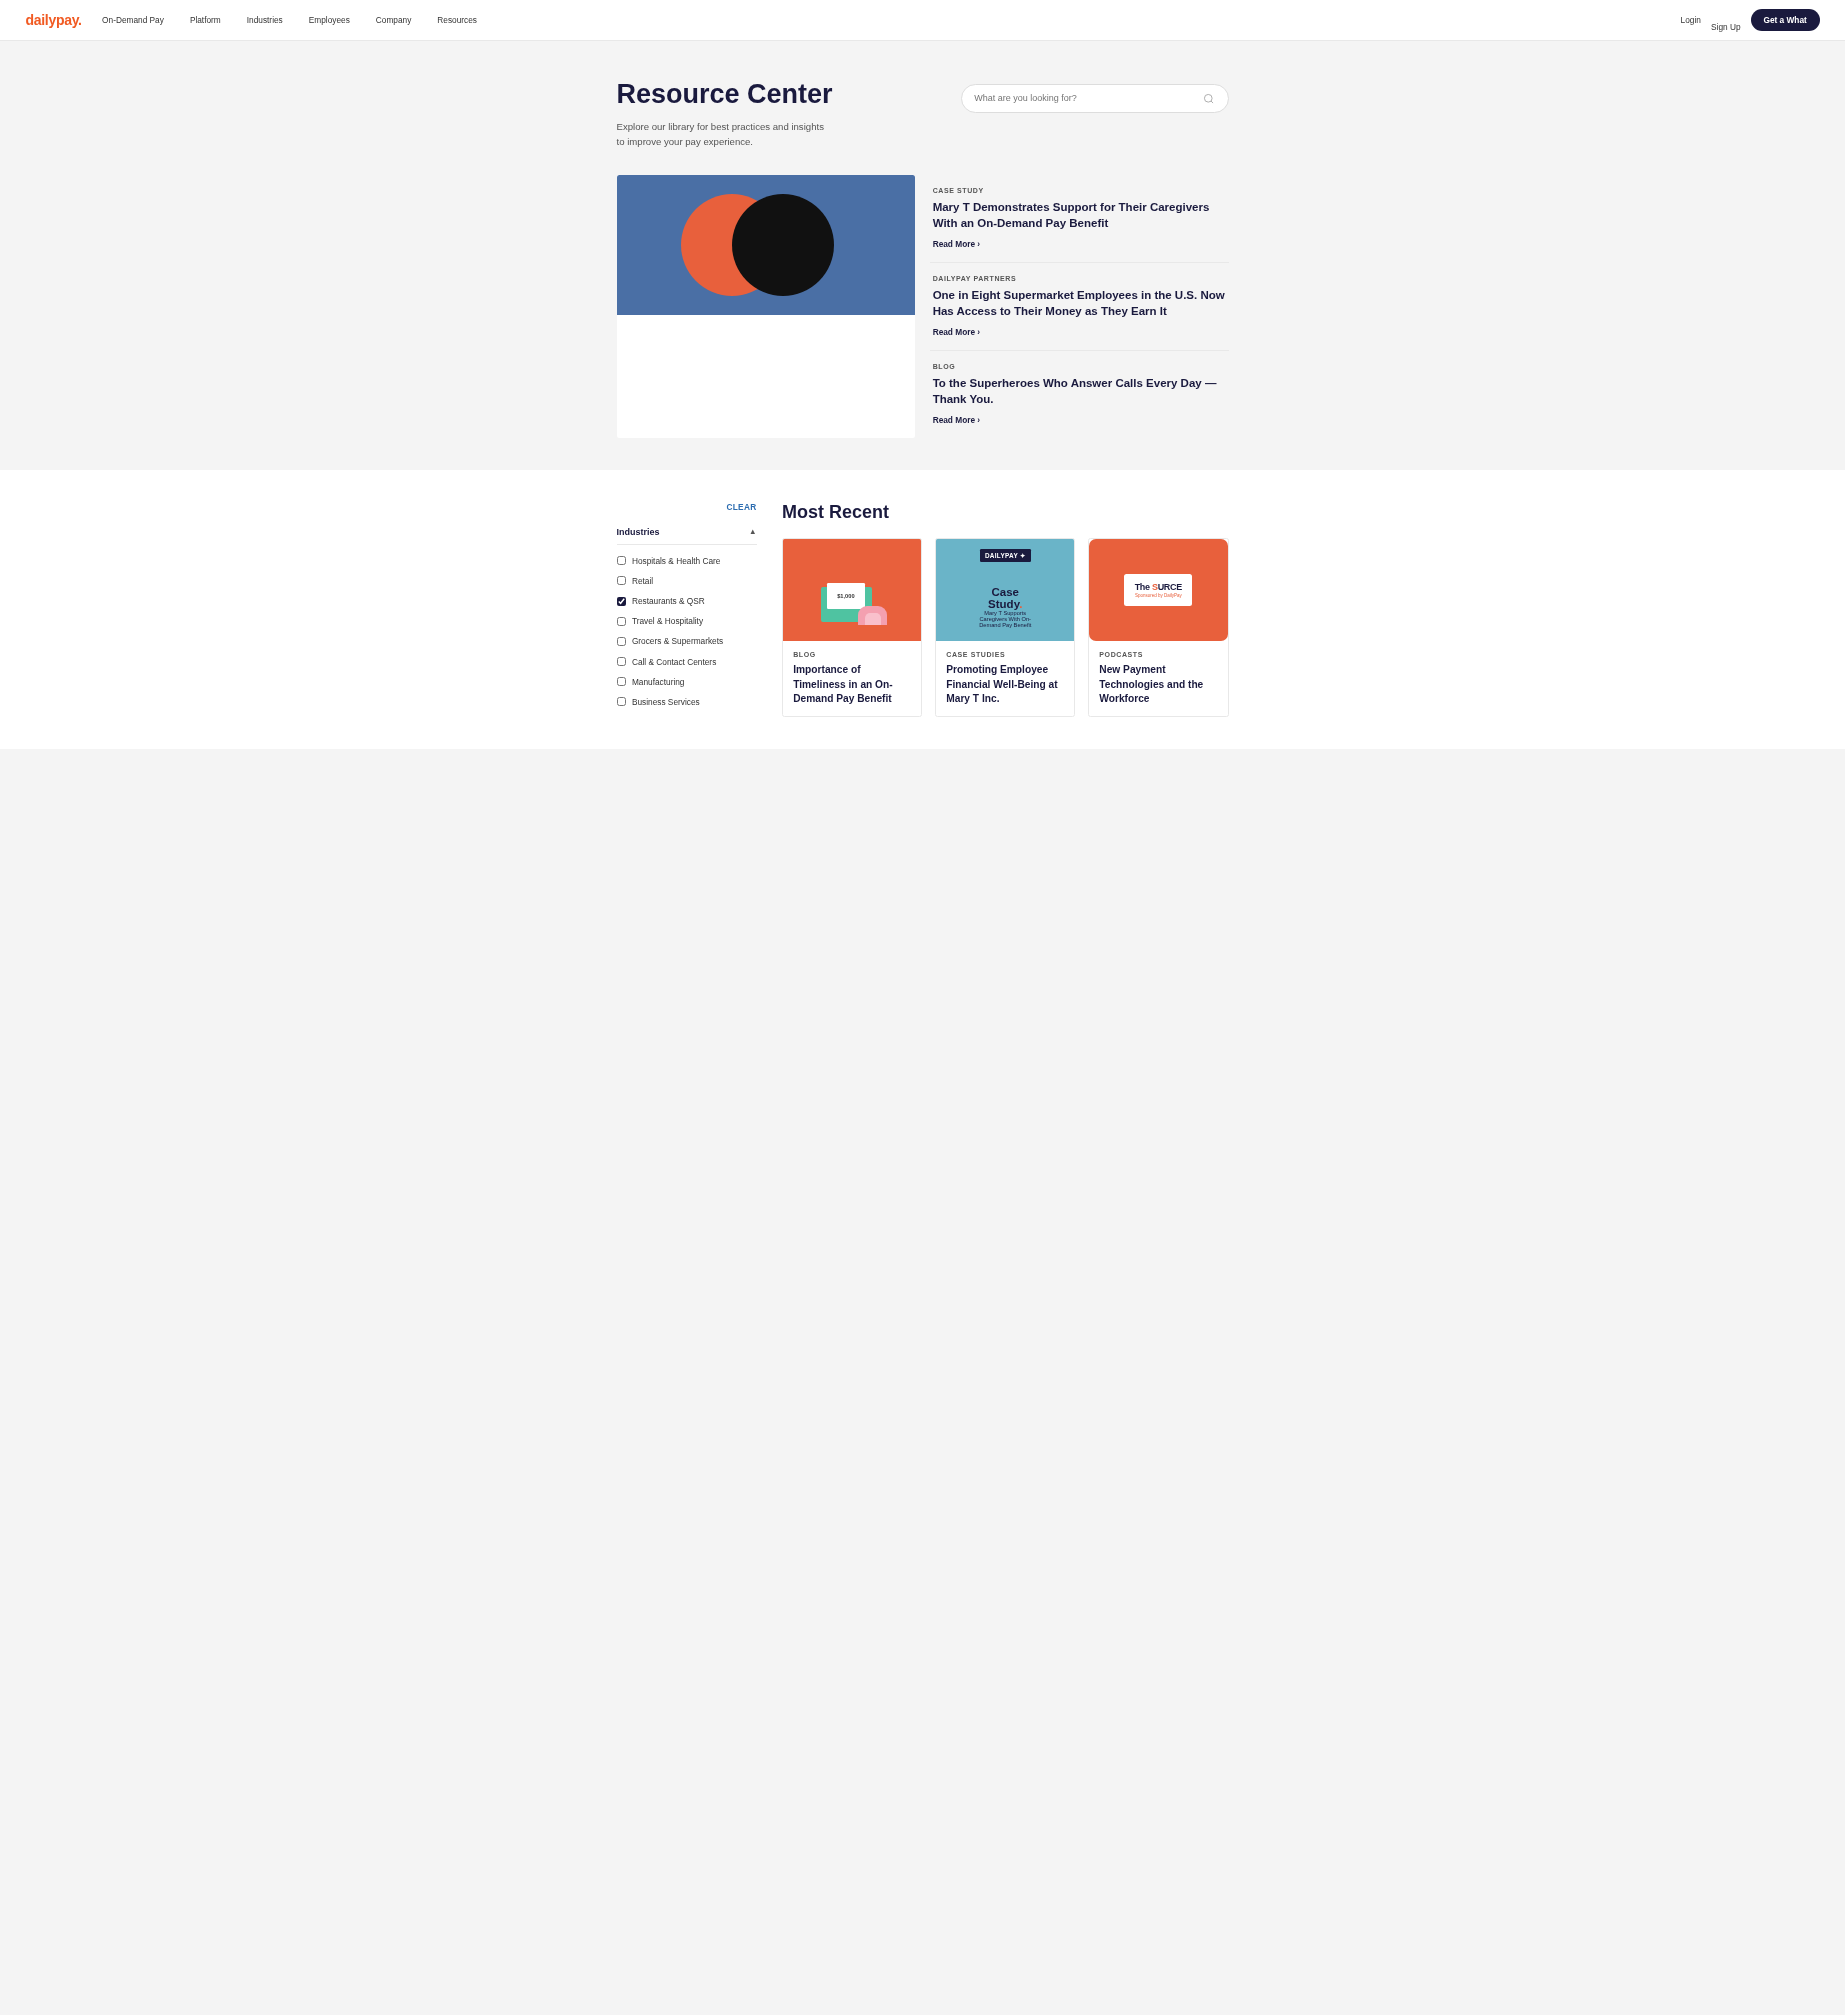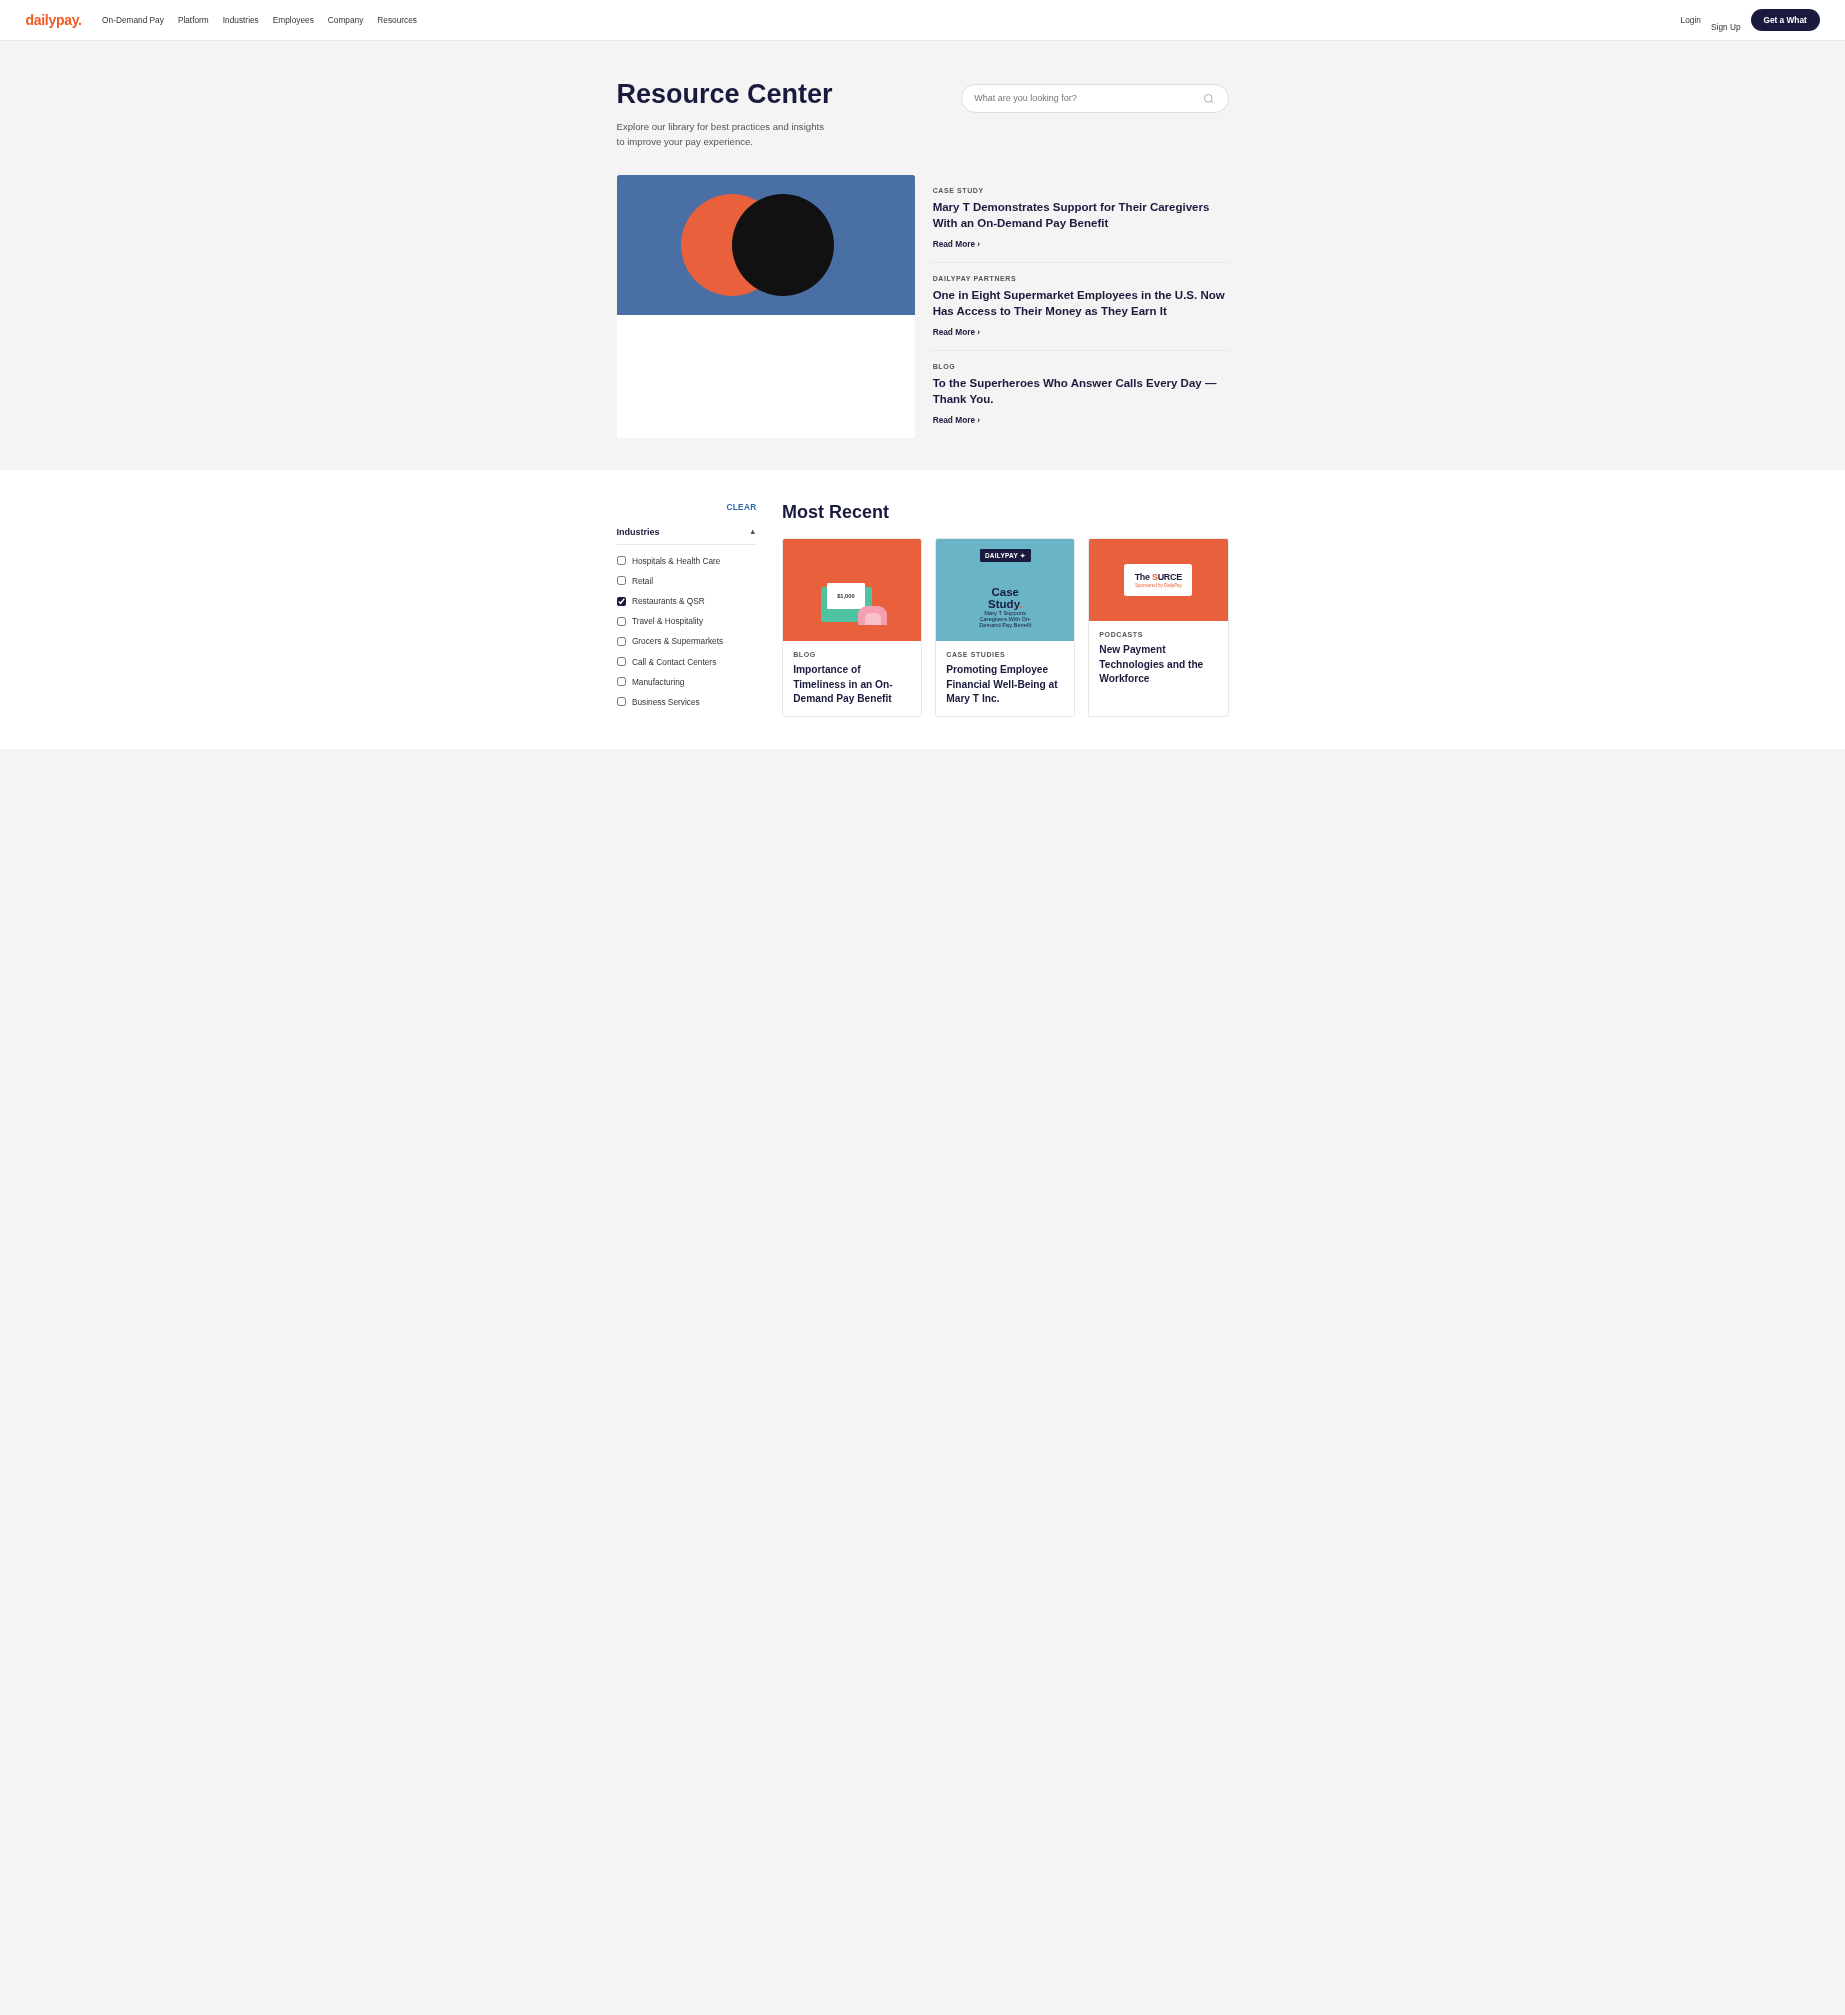--- a/index.html
+++ b/index.html
@@ -10,21 +10,21 @@
       background: #fff;
       border-bottom: 0.6px solid #e8e8e8;
       padding: 0 25.5px;
       height: 41px;
       display: flex;
       align-items: center;
       justify-content: space-between;
     }
     .nav-left { display: flex; align-items: center; gap: 20.4px; }
     .logo { font-size: 14px; font-weight: 700; color: #f15a22; letter-spacing: -0.3px; }
-    .nav-links { display: flex; gap: 14px; }
+    .nav-links { display: flex; gap: 26px; }
     .nav-link { font-size: 8.3px; color: #333; text-decoration: none; font-weight: 500; cursor: pointer; }
     .nav-right { display: flex; align-items: center; gap: 10.2px; }
     .nav-login { font-size: 8.3px; color: #333; font-weight: 500; cursor: pointer; }
     .nav-signup { font-size: 8.3px; color: #333; font-weight: 500; cursor: pointer; margin-top: 13px; }
     .nav-demo-btn {
       background: #1a1a3e;
       color: #fff;
       border: none;
       padding: 6.4px 12.7px;
       border-radius: 15.3px;
@@ -229,24 +229,25 @@
     .case-study-sub {
       font-size: 5.7px;
       color: #1a1a3e;
       text-align: center;
       max-width: 64px;
     }
 
     
     .card-img-podcast {
       background: #e8603c;
-      height: 82px;
+      height: 102px;
       display: flex;
       align-items: center;
       justify-content: center;
+      border-radius: 7px;
     }
     .source-logo {
       background: #fff;
       border-radius: 2.5px;
       padding: 7.6px 10.2px;
       text-align: center;
     }
     .source-logo-text {
       font-size: 9px;
       font-weight: 800;

